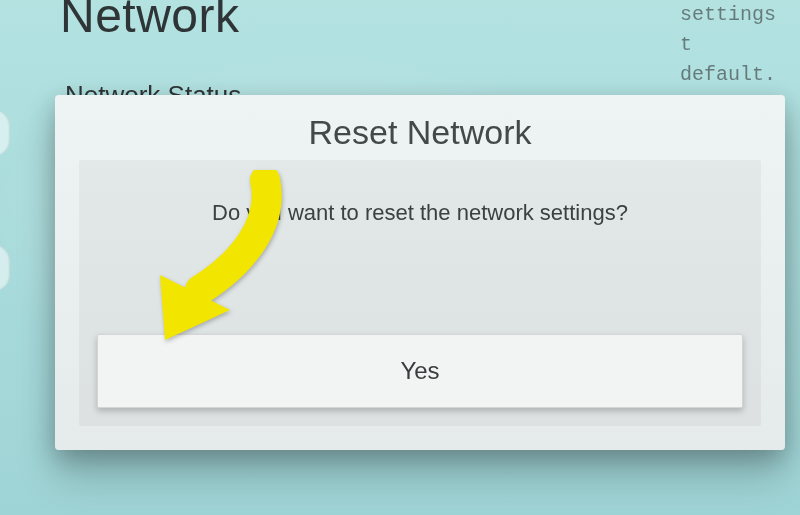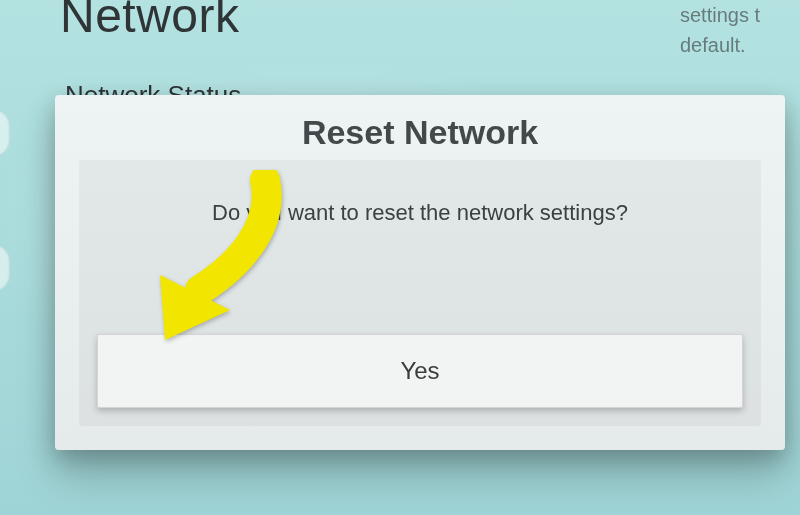--- a/index.html
+++ b/index.html
@@ -52,21 +52,21 @@
       height: 355px;
       background: linear-gradient(180deg, #eef3f3 0%, #e5eaea 100%);
       border-radius: 4px;
       box-shadow: 0 8px 24px rgba(0,0,0,0.25), 0 28px 40px rgba(0,0,0,0.18);
       padding: 18px 24px 24px 24px;
       display: flex;
       flex-direction: column;
     }
     .dialog-title {
       font-size: 34px;
-      font-weight: 700;
+      font-weight: 400;
       color: #43494b;
       text-align: center;
       margin-bottom: 8px;
     }
     .dialog-body {
       flex: 1;
       background: rgba(0,0,0,0.04);
       border-radius: 2px;
       display: flex;
       flex-direction: column;
@@ -118,21 +118,21 @@
   </style>
 </head>
 <body>
 
 <div class="bg-glow"></div>
 
 <div class="page-title">Network</div>
 
 <div class="menu-item">Network Status</div>
 
-<div class="hint-text" style="white-space:pre-line;">settings t
+<div class="hint-text" style="white-space:pre-line;font-family:Liberation Mono, monospace;">settings t
 default.</div>
 
 <div class="side-dot" style="top:110px"></div>
 <div class="side-dot" style="top:245px"></div>
 
 <div class="dialog">
   <div class="dialog-title">Reset Network</div>
   <div class="dialog-body">
     <div class="dialog-message">Do you want to reset the network settings?</div>
     <div class="button-row">

